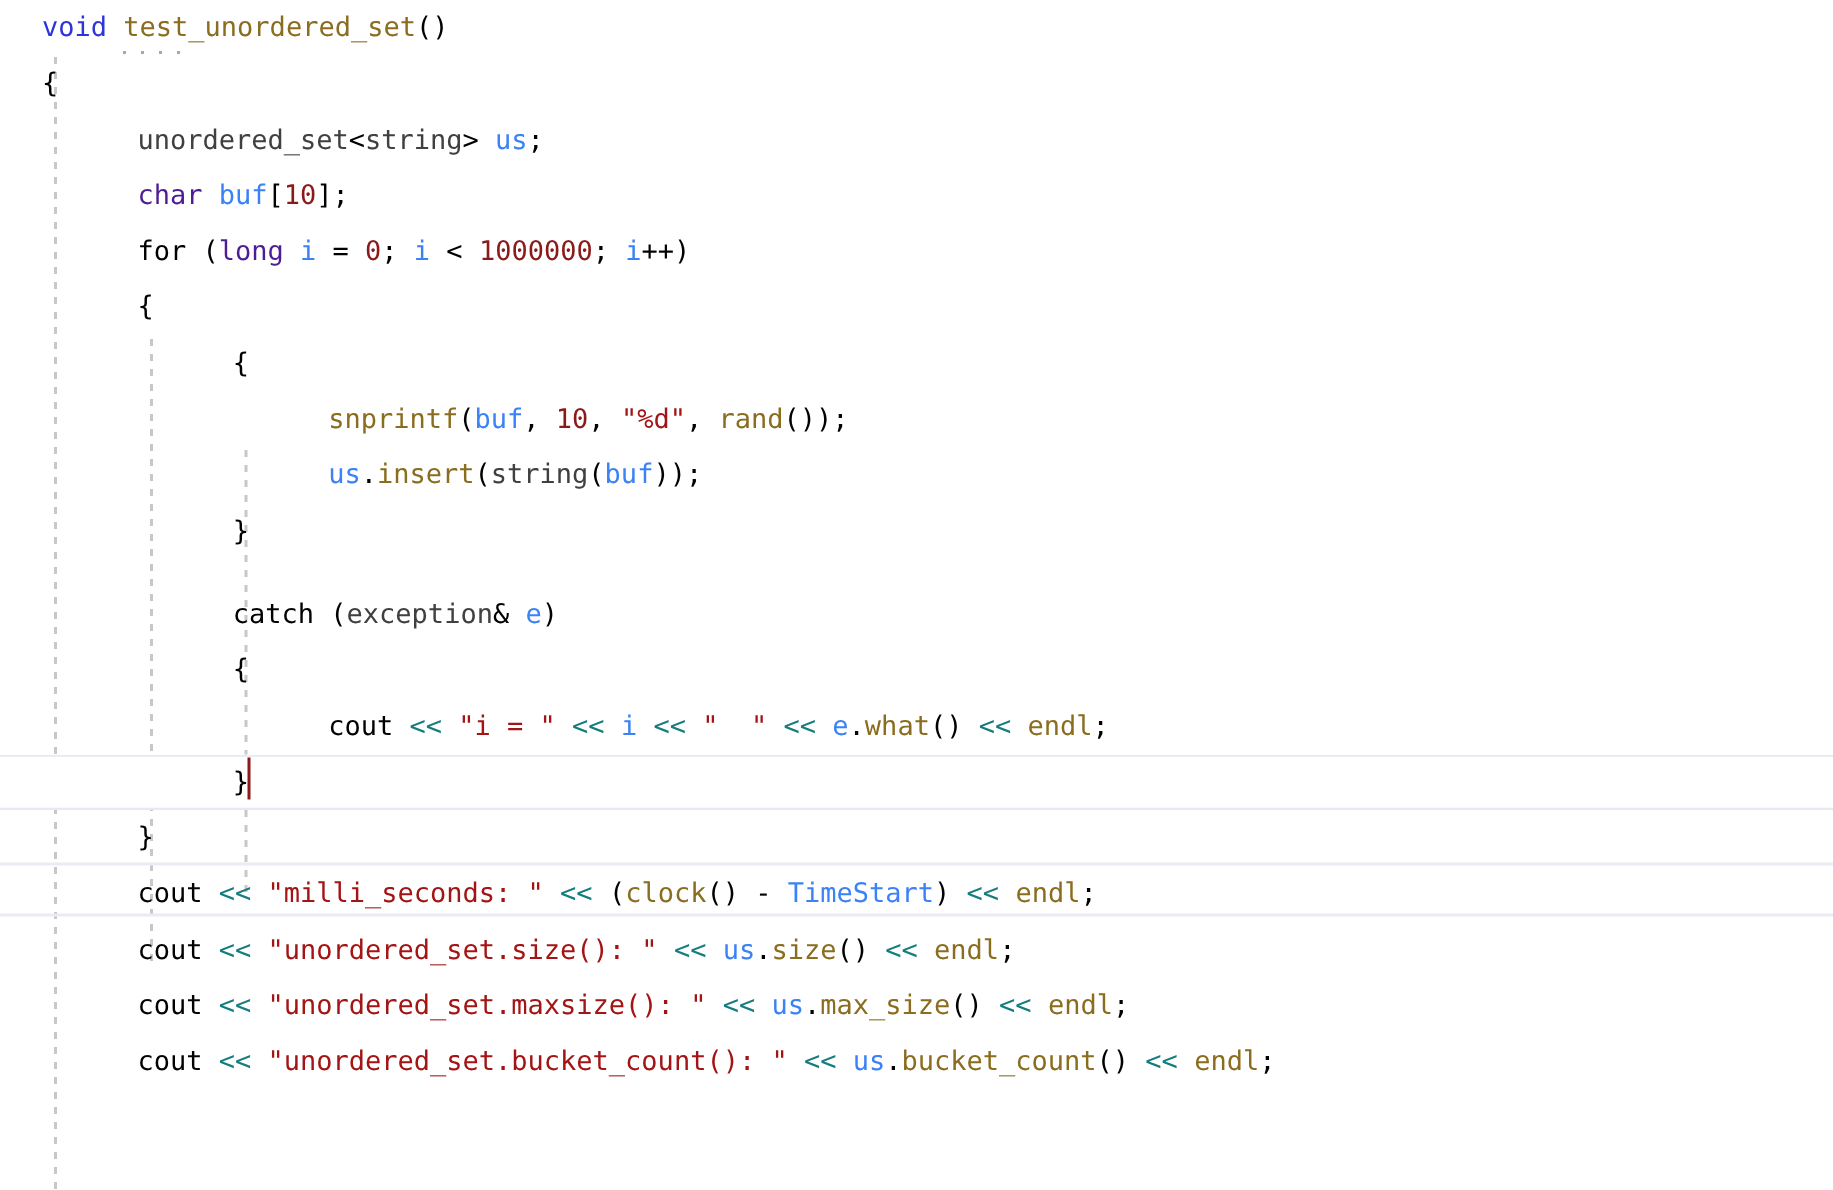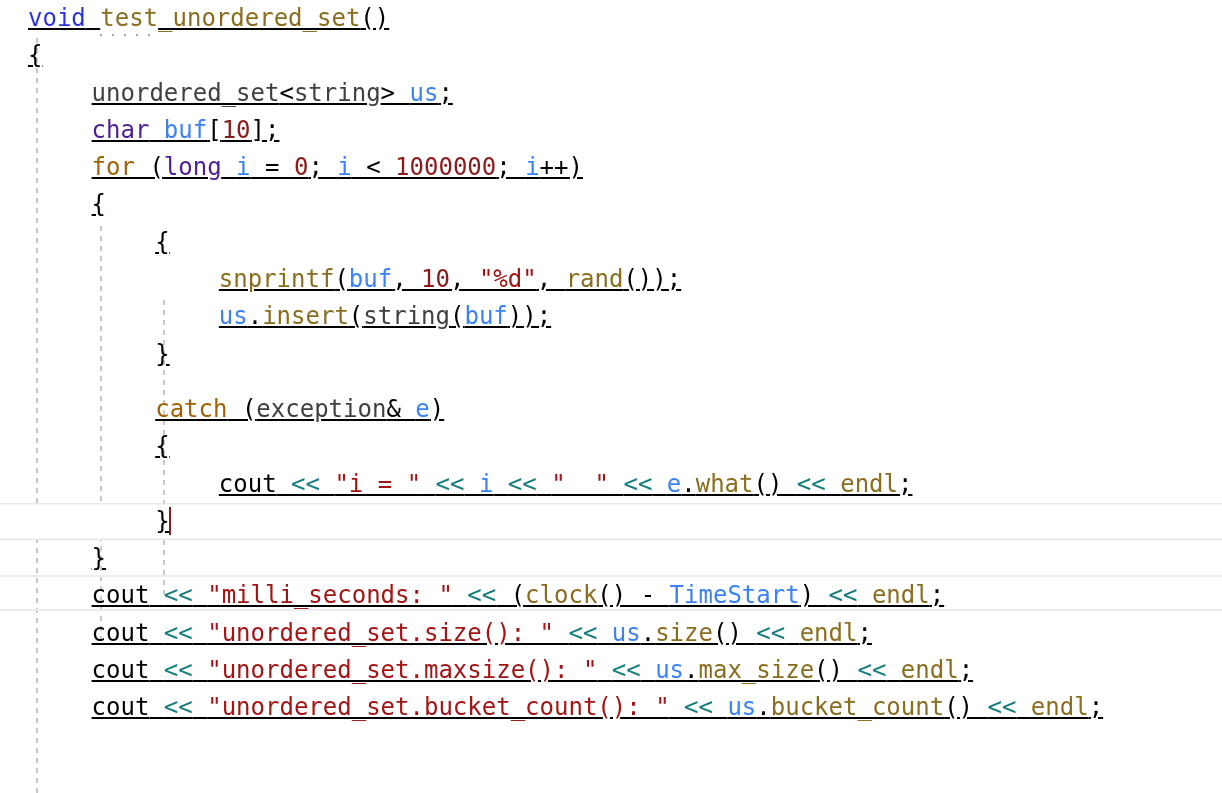--- a/index.html
+++ b/index.html
@@ -31,26 +31,25 @@
     width: 1222px;
     height: 793px;
     z-index: 3;
   }
 
   .code-line {
     position: relative;
     height: 37.3px;
     line-height: 37.3px;
     white-space: pre;
-    font-size: 24px;
+    font-size: 18px;
     font-family: "DejaVu Sans Mono", "Liberation Mono", monospace;
     padding-left: 28px;
     letter-spacing: 0px;
     color: #000000;
-    text-decoration: underline;
   }
 
   
   .code-line.current {
     background: #ffffff;
     box-shadow: inset 0 1.5px 0 0 #e8e8f2, inset 0 -1.5px 0 0 #e8e8f2;
   }
   .cur-band-top, .cur-band-bot {
     position: absolute;
     left: 0;
@@ -68,21 +67,21 @@
     background-image: linear-gradient(
       to bottom,
       #c8c8c8 0px, #c8c8c8 5px,
       rgba(255,255,255,0) 5px, rgba(255,255,255,0) 10px);
     background-size: 1.5px 10px;
     background-repeat: repeat-y;
   }
 
   
   .kw        { color: #4c1d95; }                       
-  .kw-ctrl   { color: #a16207; }                       
+  .kw-ctrl   { color: #000000; }                       
   .type      { color: #404040; }                       
   .ident     { color: #3b82f6; }                       
   .fn        { color: #8a6d1f; }                       
   .num       { color: #8b1a1a; }                       
   .str       { color: #a31515; }                       
   .op        { color: #157d7d; }                       
   .plain     { color: #000000; }                       
   .void-kw   { color: #2d34d8; }                       
   .fname     { color: #8a6d1f; }                       
 

